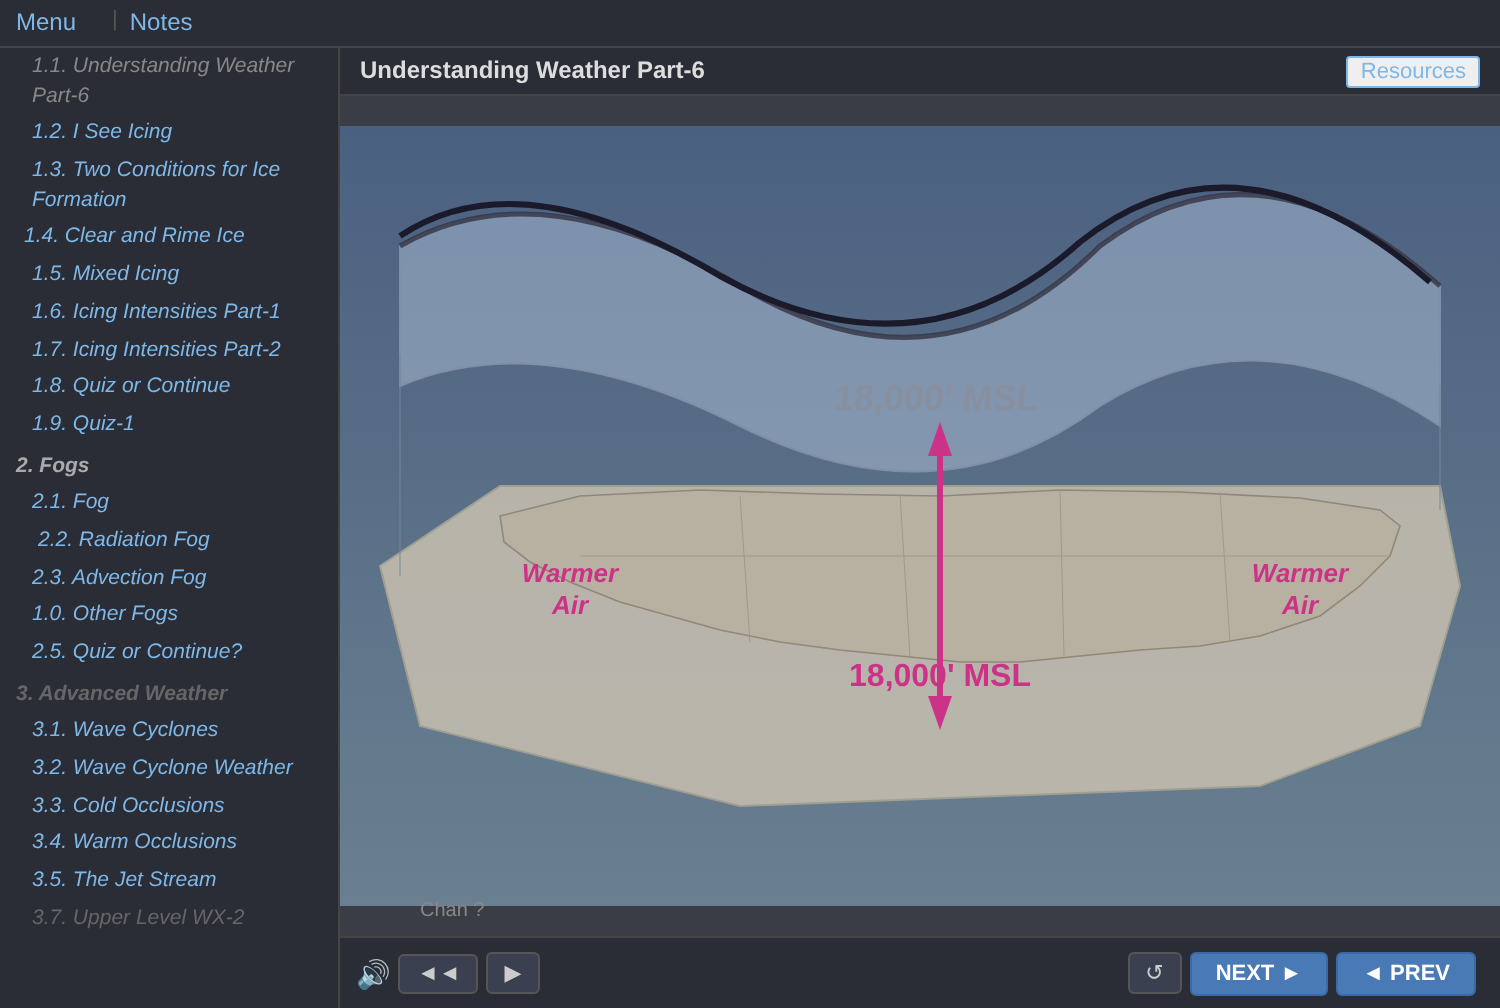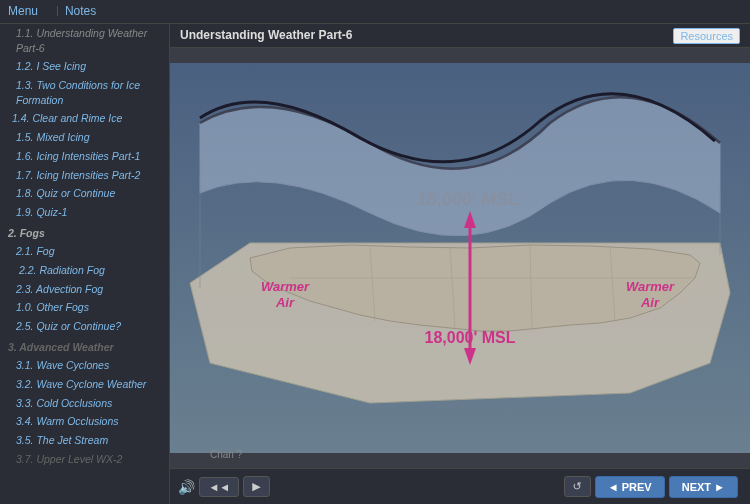--- a/index.html
+++ b/index.html
@@ -258,18 +258,18 @@
         <text x="40" y="395" font-family="Arial" font-size="10" fill="#888">Chan ?</text>
       </svg>
     </div>
 
     <div id="bottom-controls">
       <span class="volume-icon">🔊</span>
       <button class="ctrl-btn">◄◄</button>
       <button class="ctrl-btn">▶</button>
       <div class="spacer"></div>
       <button class="ctrl-btn">↺</button>
+      <button class="ctrl-btn nav-btn">NEXT ►</button>
       <button class="ctrl-btn nav-btn">◄ PREV</button>
-      <button class="ctrl-btn nav-btn">NEXT ►</button>
     </div>
 
   </div>
 </div>
 
 </body></html>

